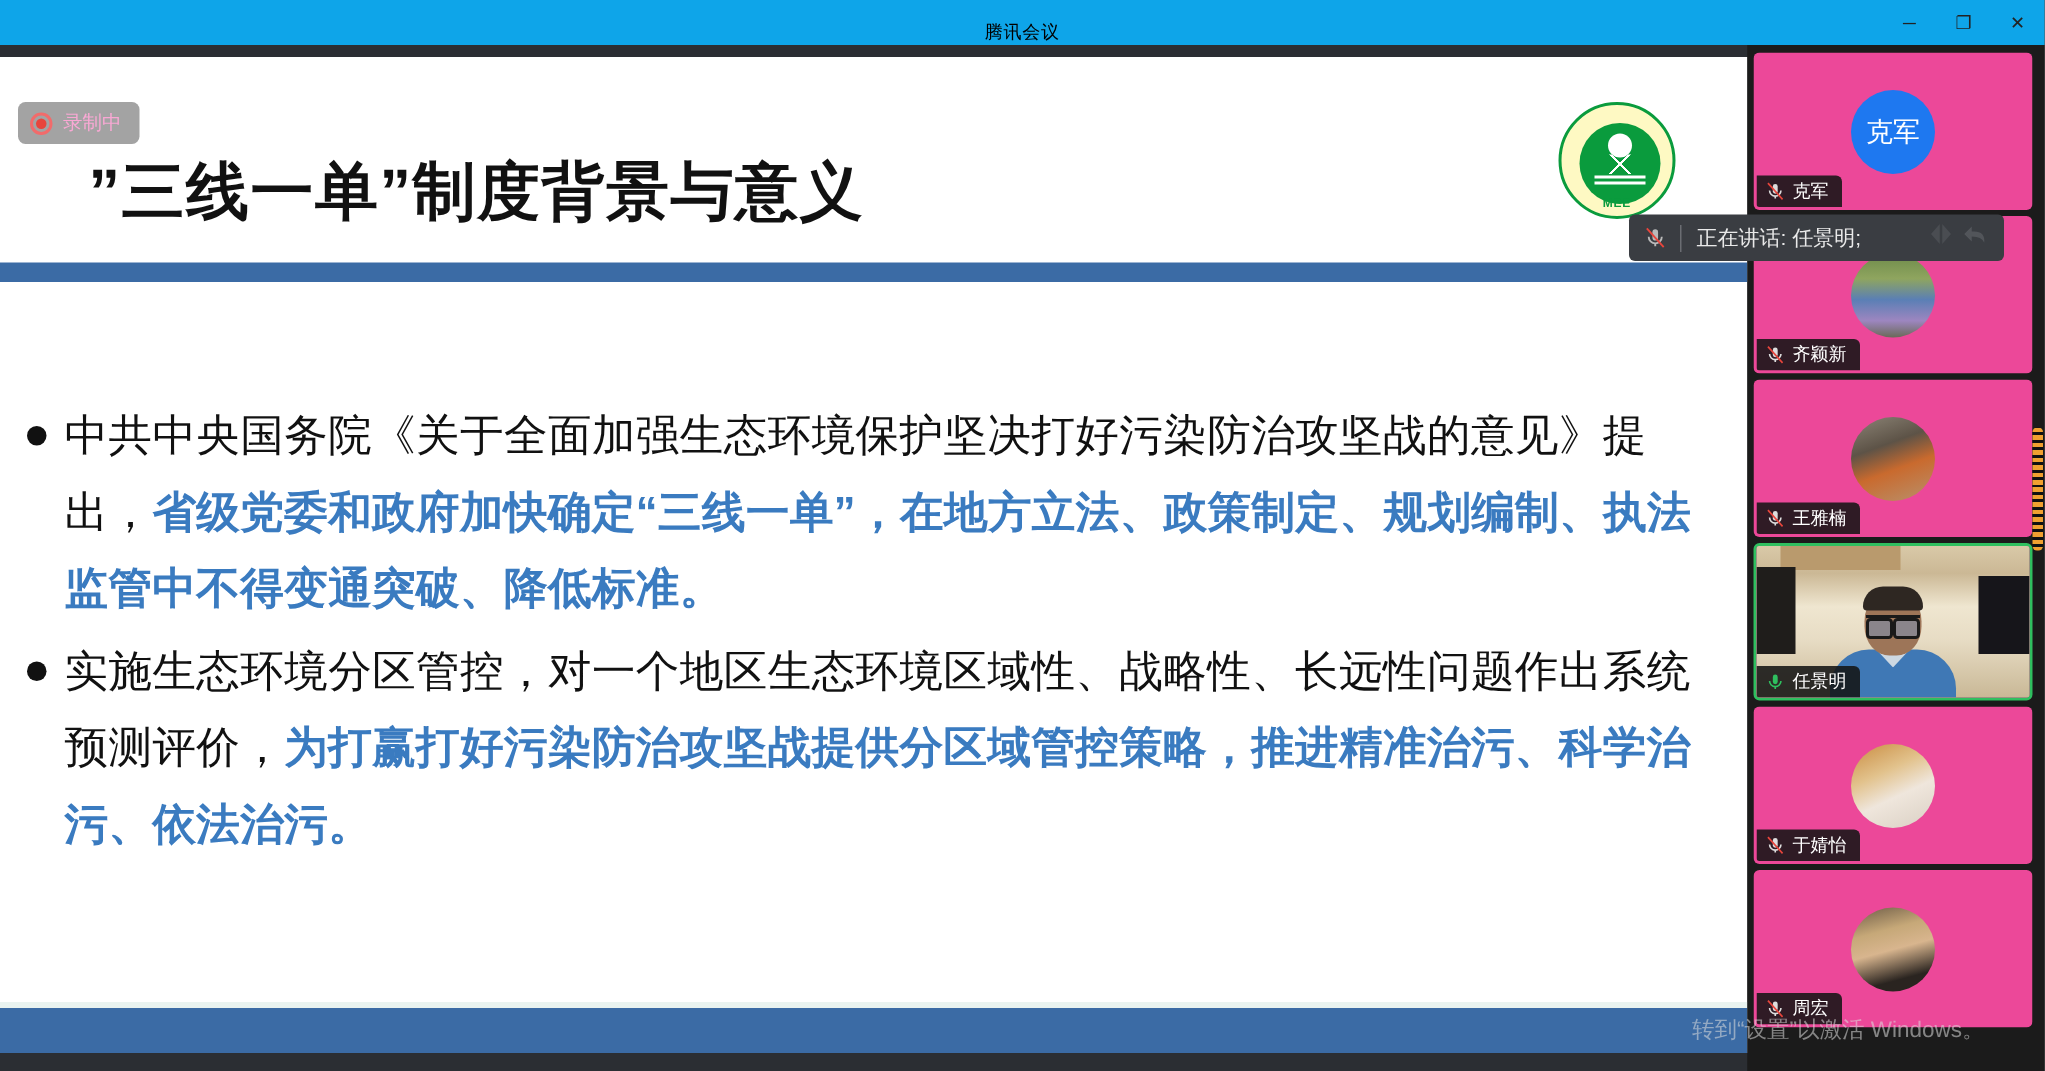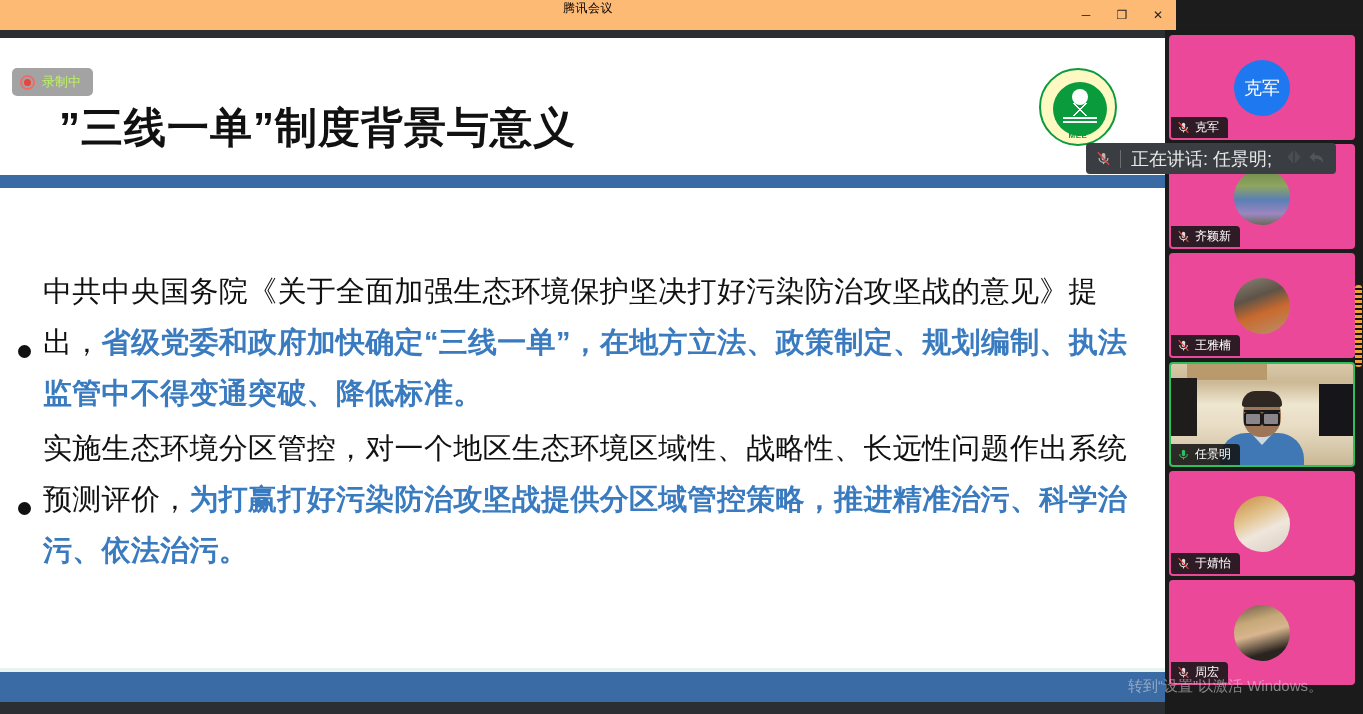--- a/index.html
+++ b/index.html
@@ -6,23 +6,23 @@
   html, body {
     width: 1363px; height: 714px;
     overflow: hidden;
     font-family: "Liberation Sans", "DejaVu Sans", sans-serif;
     background: #1c1c1c;
   }
 
   
   .titlebar {
     position: absolute; top: 0; left: 0;
-    width: 1176px; height: 30px;
-    background: #fdba74;
-    display: flex; align-items: flex-start; justify-content: center;
+    width: 1363px; height: 30px;
+    background: #0ea5e9;
+    display: flex; align-items: flex-end; justify-content: center;
   }
   .titlebar-title {
     font-size: 12px; color: #000; letter-spacing: .5px;
   }
   .win-controls {
     position: absolute; right: 0; top: 0; height: 30px;
     display: flex; align-items: center;
   }
   .win-btn {
     width: 36px; height: 30px;
@@ -98,21 +98,21 @@
     position: absolute; left: 22px; top: 158px;
     font-size: 33px; font-weight: bold; color: #f0a87a;
     letter-spacing: 1px;
   }
 
   .bullets {
     position: absolute; left: 18px; top: 228px;
     width: 1120px;
   }
   .bullet {
-    display: flex; align-items: center;
+    display: flex; align-items: flex-start;
     margin-bottom: 4px;
   }
   .bullet-dot {
     flex: 0 0 auto;
     width: 13px; height: 13px; border-radius: 50%;
     background: #111;
     margin: 18px 12px 0 0;
   }
   .bullet-text {
     flex: 1 1 auto;
@@ -133,21 +133,21 @@
     background: #e9f3f0;
   }
 
   
   .rec-badge {
     position: absolute; left: 12px; top: 38px;
     height: 28px; padding: 0 12px 0 8px;
     background: rgba(128,128,128,.72);
     border-radius: 5px;
     display: flex; align-items: center; gap: 7px;
-    color: #bef264; font-size: 13px;
+    color: #f9a8d4; font-size: 13px;
     z-index: 20;
   }
   .rec-dot {
     width: 15px; height: 15px; border-radius: 50%;
     border: 2px solid #f26b6b;
     display: flex; align-items: center; justify-content: center;
   }
   .rec-dot::after {
     content: ""; width: 7px; height: 7px; border-radius: 50%;
     background: #e8453c;
@@ -163,21 +163,21 @@
     z-index: 40;
   }
   .toast-mic {
     width: 34px; display: flex; align-items: center; justify-content: center;
   }
   .toast-sep {
     width: 1px; height: 18px; background: #6a6d72;
   }
   .toast-text {
     flex: 1; padding-left: 10px;
-    color: #e9e9e9; font-size: 18px; white-space: nowrap;
+    color: #e9e9e9; font-size: 14px; white-space: nowrap;
   }
   .toast-arrows {
     display: flex; align-items: center; gap: 2px; padding-right: 9px;
   }
 
   
   .rail {
     position: absolute; top: 30px; left: 1165px;
     width: 198px; height: 684px;
     background: #1b1b1b;

